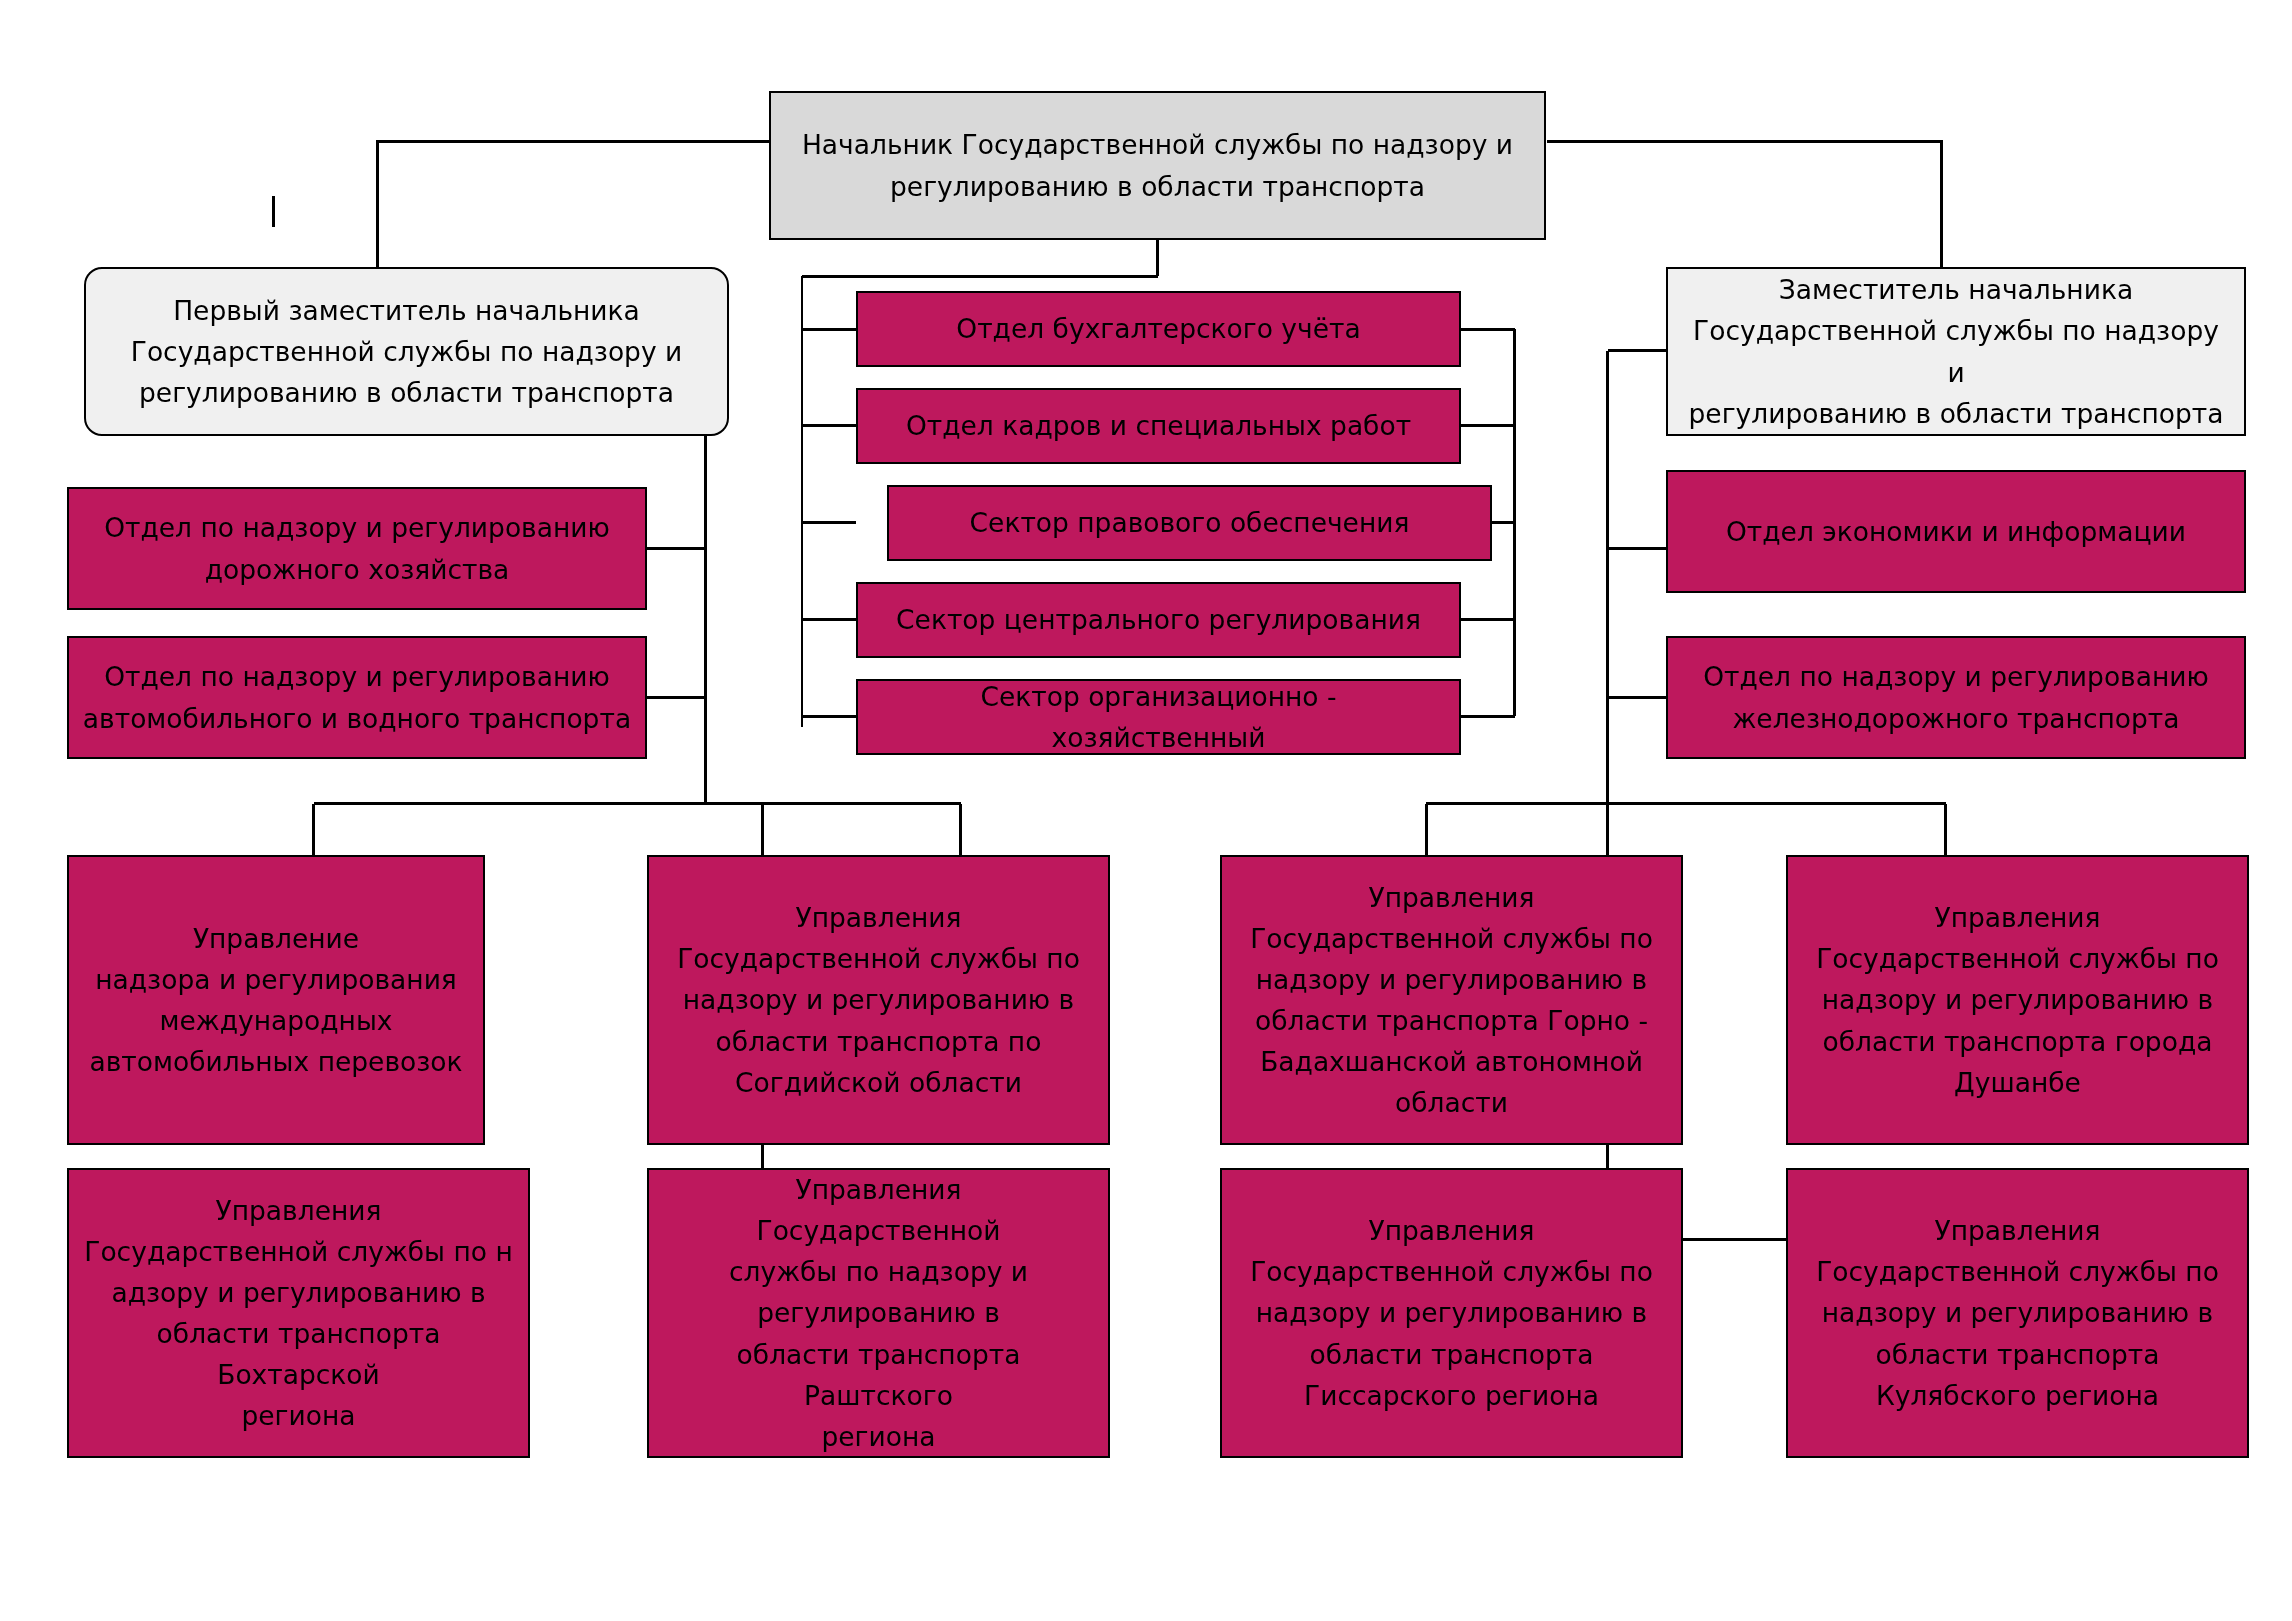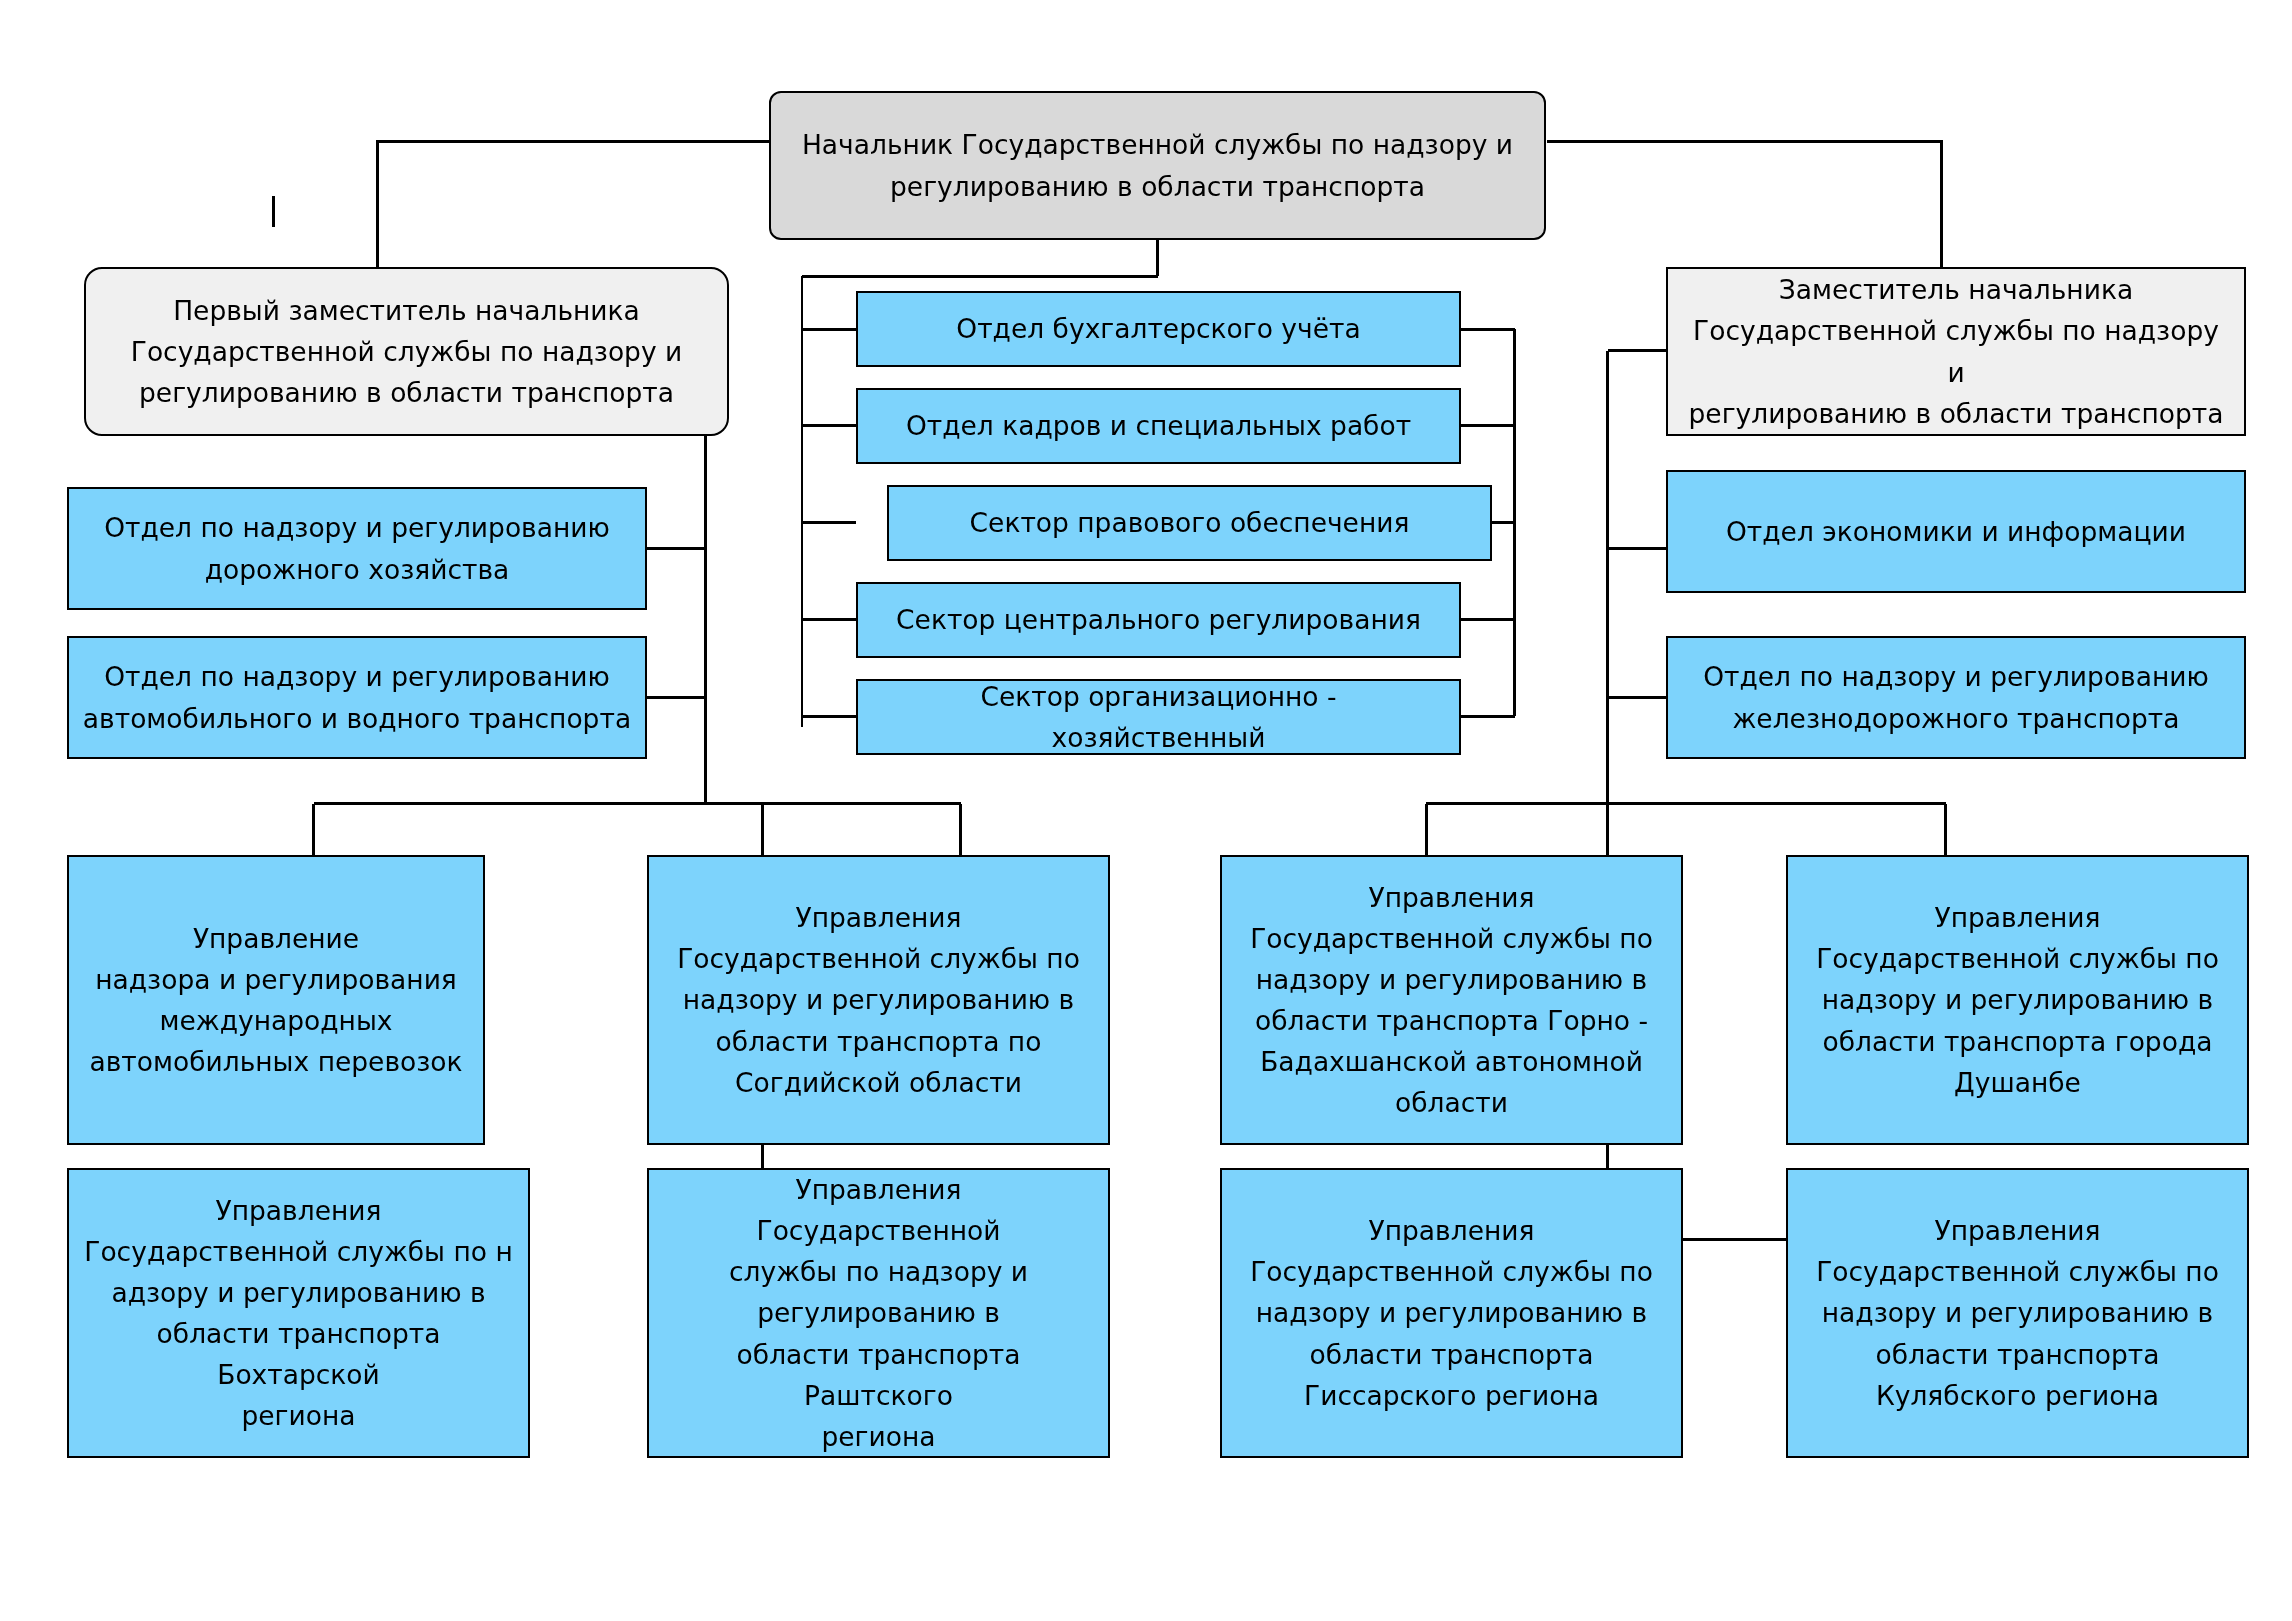--- a/index.html
+++ b/index.html
@@ -23,21 +23,21 @@
     left: 0;
     top: 0;
     width: 2293px;
     height: 1621px;
     pointer-events: none;
   }
   .node {
     position: absolute;
     box-sizing: border-box;
     border: 2.9px solid #000000;
-    background: #7dd3fc;
+    background: #be185d;
     display: flex;
     align-items: center;
     justify-content: center;
     text-align: center;
     color: #000000;
     padding: 5.9px 13.7px;
     line-height: 1.55;
     white-space: pre-line;
   }
   .node.shaded {
@@ -104,21 +104,21 @@
       <path d="M 1455 820 L 1455 872"></path>
       <path d="M 1985 820 L 1985 872"></path>
       <path d="M 1640 820 L 1640 1265"></path>
       <path d="M 1717 1265 L 1822 1265"></path>
       <path d="M 1640 1265 L 1717 1265"></path>
     </g>
   </svg>
 
   <div class="tick" style="left:272px; top:196px; width:2.9px; height:31px;"></div>
 
-  <div class="node shaded t-root" style="left:769px; top:91px; width:777px; height:149px;border-radius:12px;">Начальник Государственной службы по надзору и
+  <div class="node shaded t-root" style="left:769px; top:91px; width:777px; height:149px;">Начальник Государственной службы по надзору и
 регулированию в области транспорта</div>
 
   <div class="node shaded-light t-deputy" style="left:84px; top:267px; width:645px; height:169px;border-radius:18px;">Первый заместитель начальника
 Государственной службы по надзору и
 регулированию в области транспорта</div>
 
   <div class="node shaded-light t-deputy" style="left:1666px; top:267px; width:580px; height:169px;">Заместитель начальника
 Государственной службы по надзору и
 регулированию в области транспорта</div>
 

